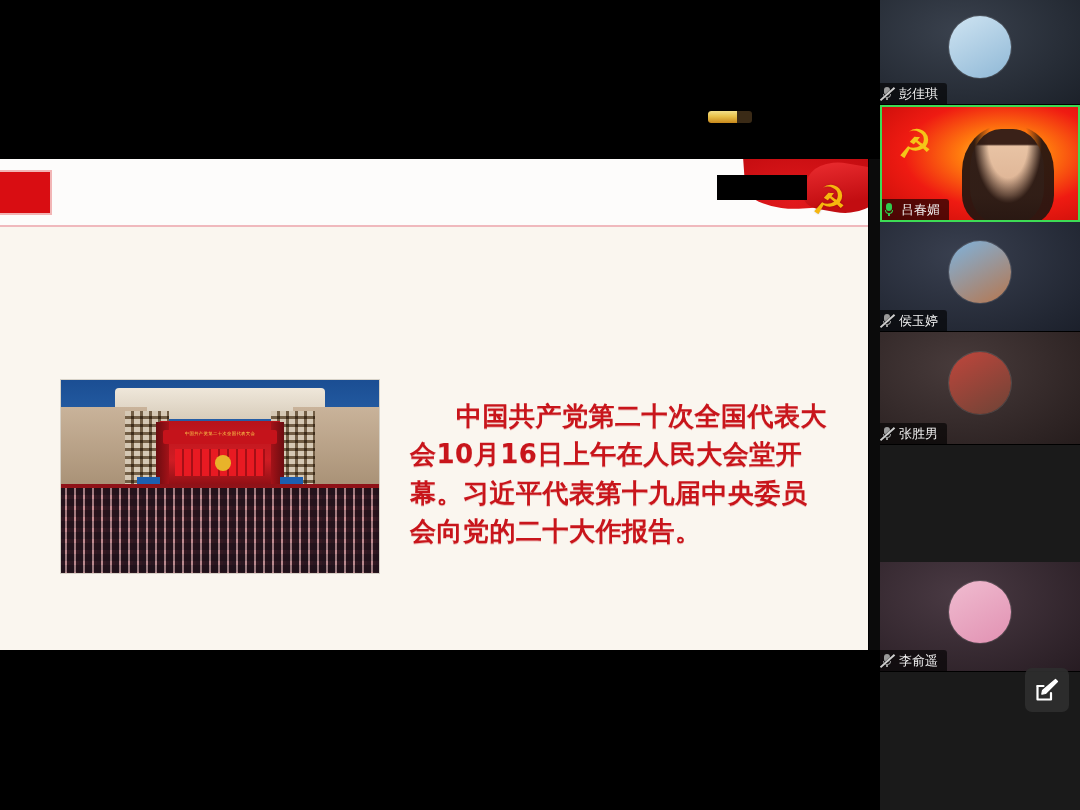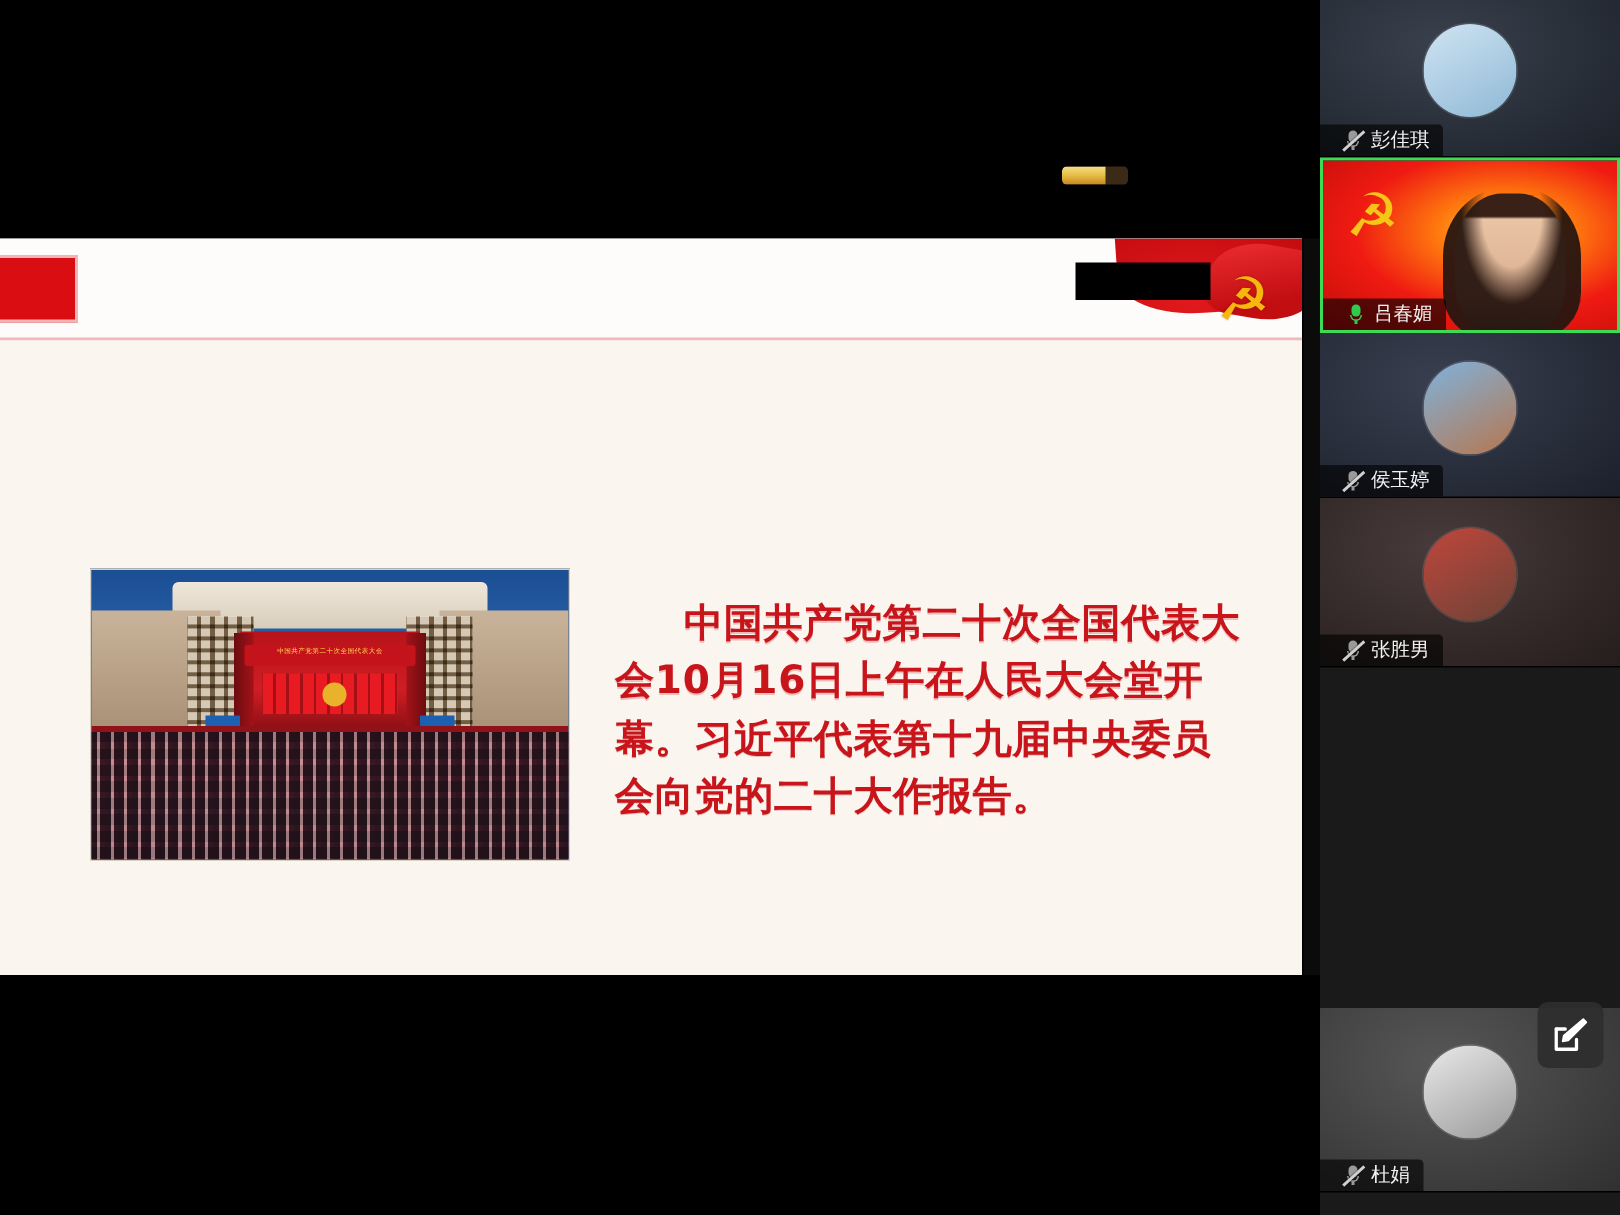--- a/index.html
+++ b/index.html
@@ -151,21 +151,21 @@
     position:absolute; left:50%; top:50%;
     transform:translate(-50%,-58%);
     width:62px; height:62px; border-radius:50%;
     overflow:hidden; box-shadow:0 0 0 1px rgba(255,255,255,.12);
   }
   .avatar .av-in{ position:absolute; inset:0; }
 
   .nameplate{
     position:absolute; left:0; bottom:0;
     display:flex; align-items:center; gap:5px;
-    padding:3px 9px 3px 15px;
+    padding:3px 9px 3px 0;
     background:rgba(0,0,0,.62);
     border-radius:0 3px 0 0;
     text-align:center;
   }
   .nameplate .nm{
     color:#f2f2f2; font-size:13px; line-height:15px;
     font-family:"DejaVu Sans","Liberation Sans",sans-serif;
     white-space:nowrap;
   }
   .mic{ position:relative; width:14px; height:15px; flex:0 0 14px; }
@@ -302,33 +302,33 @@
         <div class="nameplate">
           <span class="mic muted">
             <span class="cap"></span>
             <span class="stand"></span>
             <span class="post"></span>
             <span class="slash"></span>
           </span>
           <span class="nm">侯玉婷</span>
         </div>
       </div>
-      <div class="tile" style="top: 672px; height: 123px;">
-        <div class="tile-bg" style="background: radial-gradient(at 40% 30%, rgba(255, 255, 255, 0.07), rgba(0, 0, 0, 0.35)) rgb(74, 74, 74);"></div>
+      <div class="tile" style="top: 562px; height: 110px;">
+        <div class="tile-bg" style="background: radial-gradient(at 40% 30%, rgba(255, 255, 255, 0.07), rgba(0, 0, 0, 0.35)) rgb(60, 43, 53);"></div>
         <div class="avatar">
-          <div class="av-in" style="background: linear-gradient(150deg, rgb(233, 233, 233) 0%, rgb(154, 154, 154) 100%);"></div>
+          <div class="av-in" style="background: linear-gradient(150deg, rgb(240, 188, 208) 0%, rgb(225, 145, 178) 100%);"></div>
         </div>
         <div class="nameplate">
           <span class="mic muted">
             <span class="cap"></span>
             <span class="stand"></span>
             <span class="post"></span>
             <span class="slash"></span>
           </span>
-          <span class="nm">杜娟</span>
+          <span class="nm">李俞遥</span>
         </div>
       </div>
     </div>
 
   <div id="annotate-btn">
     <svg width="26" height="26" viewBox="0 0 26 26">
       <path d="M3.5 9 L3.5 22.5 L17 22.5 L17 16" fill="none" stroke="#ffffff" stroke-width="2.2" stroke-linecap="round" stroke-linejoin="round"></path>
       <path d="M3.5 9 L9.5 9" fill="none" stroke="#ffffff" stroke-width="2.2" stroke-linecap="round"></path>
       <path d="M21.5 2.5 L23.5 4.5 L11.5 16.5 L7.8 17.2 L8.5 13.5 Z" fill="#ffffff" stroke="#ffffff" stroke-width="1.2" stroke-linejoin="round"></path>
     </svg>

